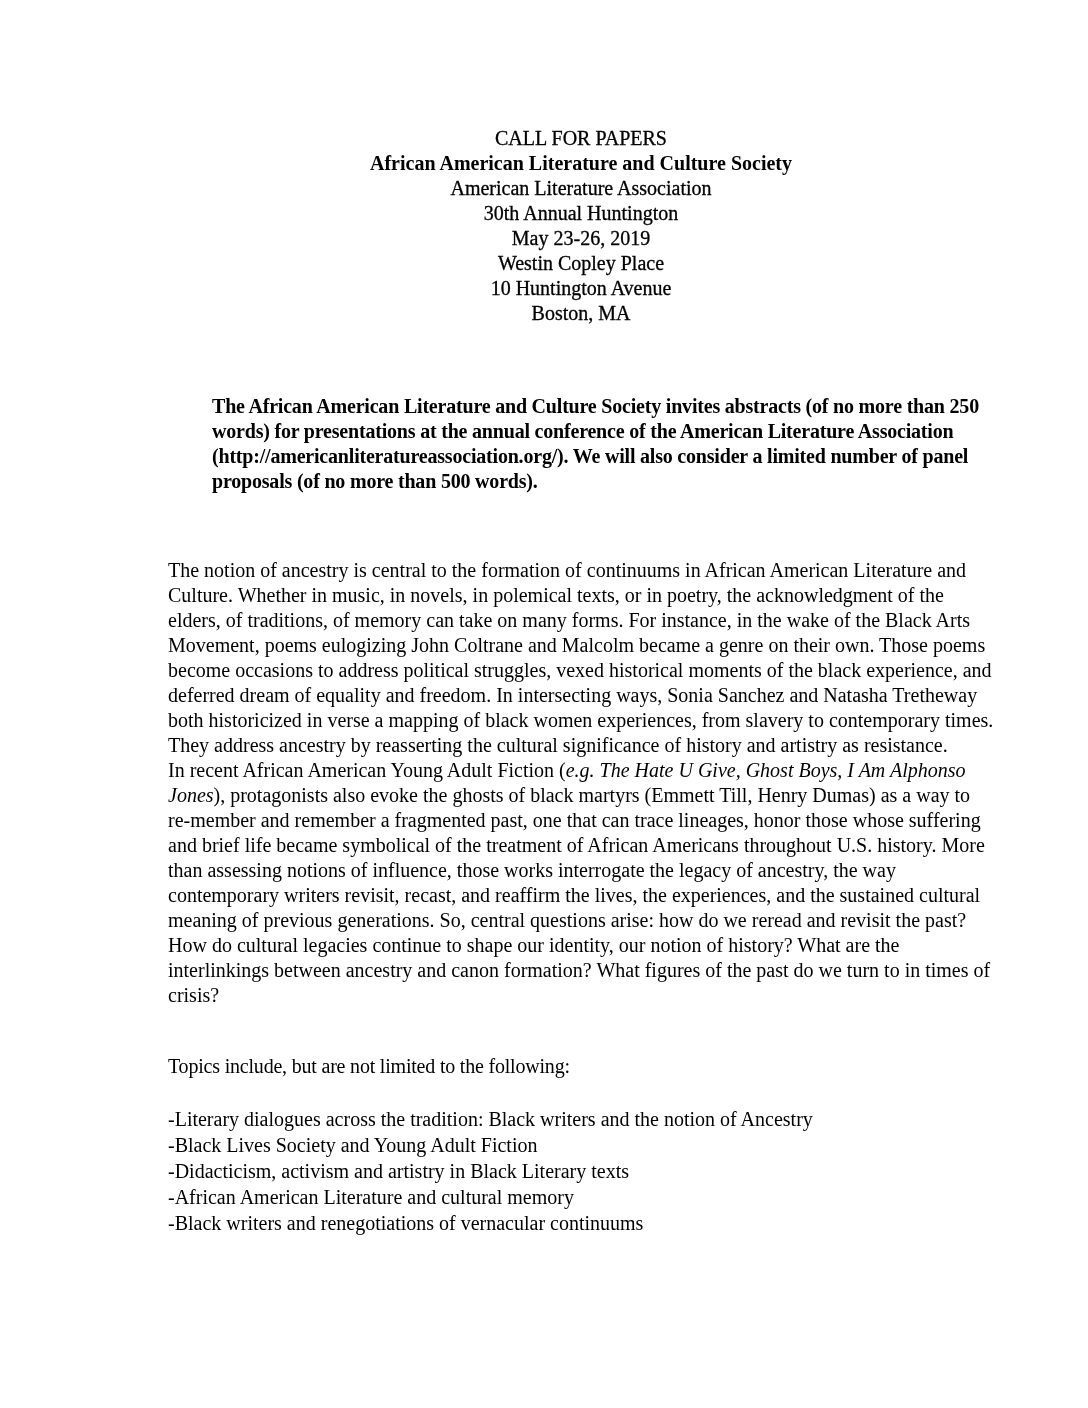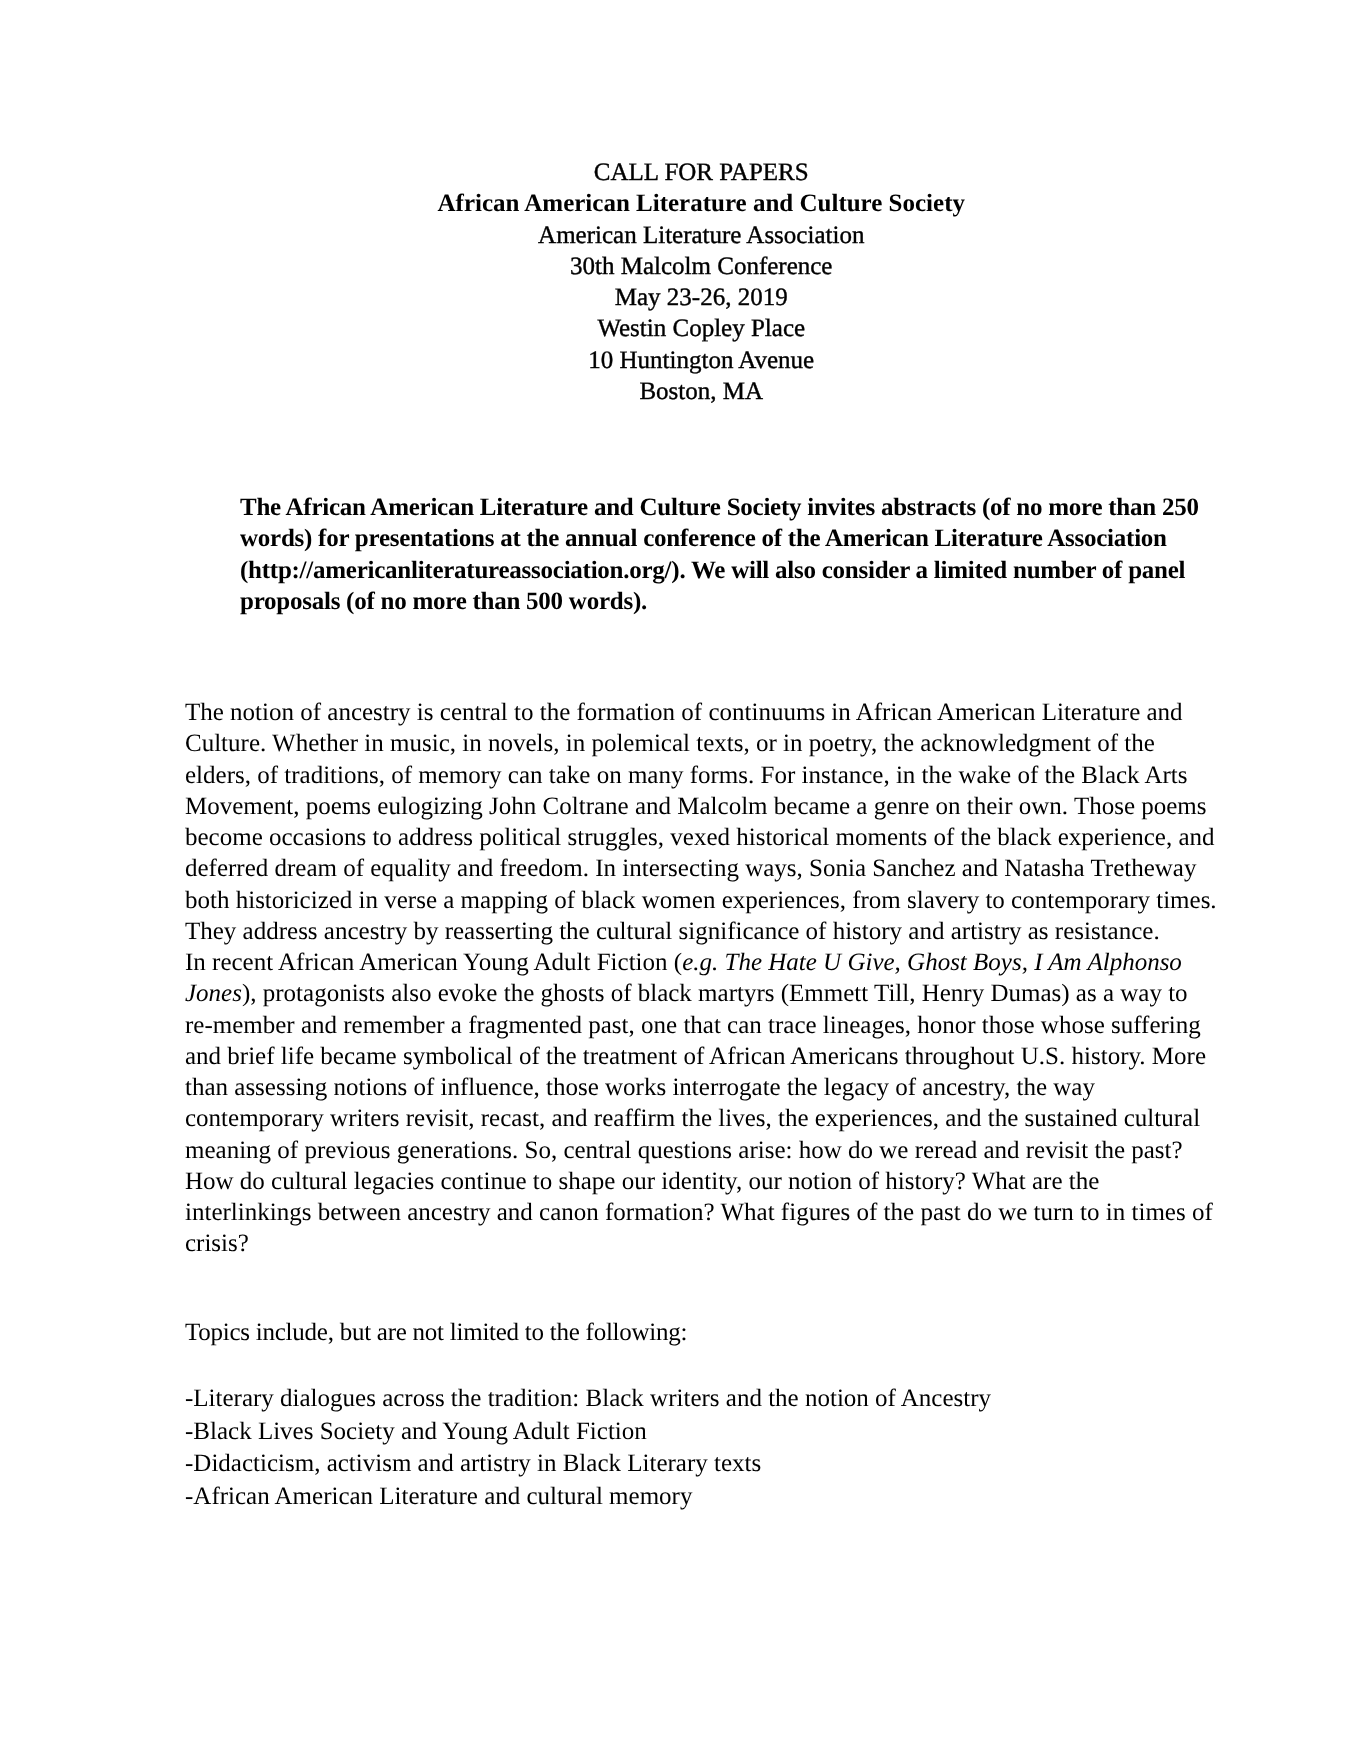--- a/index.html
+++ b/index.html
@@ -11,21 +11,21 @@
     position: relative;
     width: 1088px;
     height: 1408px;
     background: #ffffff;
     color: #000000;
     font-family: "Liberation Serif", "DejaVu Serif", serif;
     overflow: hidden;
   }
   .content {
     position: absolute;
-    left: 148px;
+    left: 168px;
     top: 126px;
     width: 826px;
     font-size: 20px;
     line-height: 25px;
   }
   .doc-header {
     text-align: center;
   }
   .doc-header .hline {
     white-space: nowrap;
@@ -67,36 +67,37 @@
 </head>
 <body>
 
 <div class="page">
   <div class="content">
 
     <div class="doc-header">
       <div class="hline thick">CALL FOR PAPERS</div>
       <div class="hline bold">African American Literature and Culture Society</div>
       <div class="hline thick">American Literature Association</div>
-      <div class="hline thick">30th Malcolm Conference</div>
+      <div class="hline thick">30th Annual Huntington</div>
       <div class="hline thick">May 23-26, 2019</div>
       <div class="hline thick">Westin Copley Place</div>
       <div class="hline thick">10 Huntington Avenue</div>
       <div class="hline thick">Boston, MA</div>
     </div>
 
     <p class="para-invitation">The African American Literature and Culture Society invites abstracts (of no more than 250 words) for presentations at the annual conference of the American Literature Association (http://americanliteratureassociation.org/). We will also consider a limited number of panel proposals (of no more than 500 words).</p>
 
     <p class="para-ancestry">The notion of ancestry is central to the formation of continuums in African American Literature and Culture. Whether in music, in novels, in polemical texts, or in poetry, the acknowledgment of the elders, of traditions, of memory can take on many forms. For instance, in the wake of the Black Arts Movement, poems eulogizing John Coltrane and Malcolm became a genre on their own. Those poems become occasions to address political struggles, vexed historical moments of the black experience, and deferred dream of equality and freedom. In intersecting ways, Sonia Sanchez and Natasha Tretheway both historicized in verse a mapping of black women experiences, from slavery to contemporary times. They address ancestry by reasserting the cultural significance of history and artistry as resistance.</p>
 
     <p class="para-ya-fiction"><span>In recent African American Young Adult Fiction (</span><span class="italic">e.g. The Hate U Give, Ghost Boys, I Am Alphonso Jones</span><span>), protagonists also evoke the ghosts of black martyrs (Emmett Till, Henry Dumas) as a way to re-member and remember a fragmented past, one that can trace lineages, honor those whose suffering and brief life became symbolical of the treatment of African Americans throughout U.S. history. More than assessing notions of influence, those works interrogate the legacy of ancestry, the way contemporary writers revisit, recast, and reaffirm the lives, the experiences, and the sustained cultural meaning of previous generations. So, central questions arise: how do we reread and revisit the past? How do cultural legacies continue to shape our identity, our notion of history? What are the interlinkings between ancestry and canon formation? What figures of the past do we turn to in times of crisis?</span></p>
 
     <p class="topics-heading">Topics include, but are not limited to the following:</p>
 
     <div class="topics-list">
       <div>-Literary dialogues across the tradition: Black writers and the notion of Ancestry</div>
       <div>-Black Lives Society and Young Adult Fiction</div>
       <div>-Didacticism, activism and artistry in Black Literary texts</div>
       <div>-African American Literature and cultural memory</div>
+      <div>-Black writers and renegotiations of vernacular continuums</div>
     </div>
 
   </div>
 </div>
 
 </body></html>

